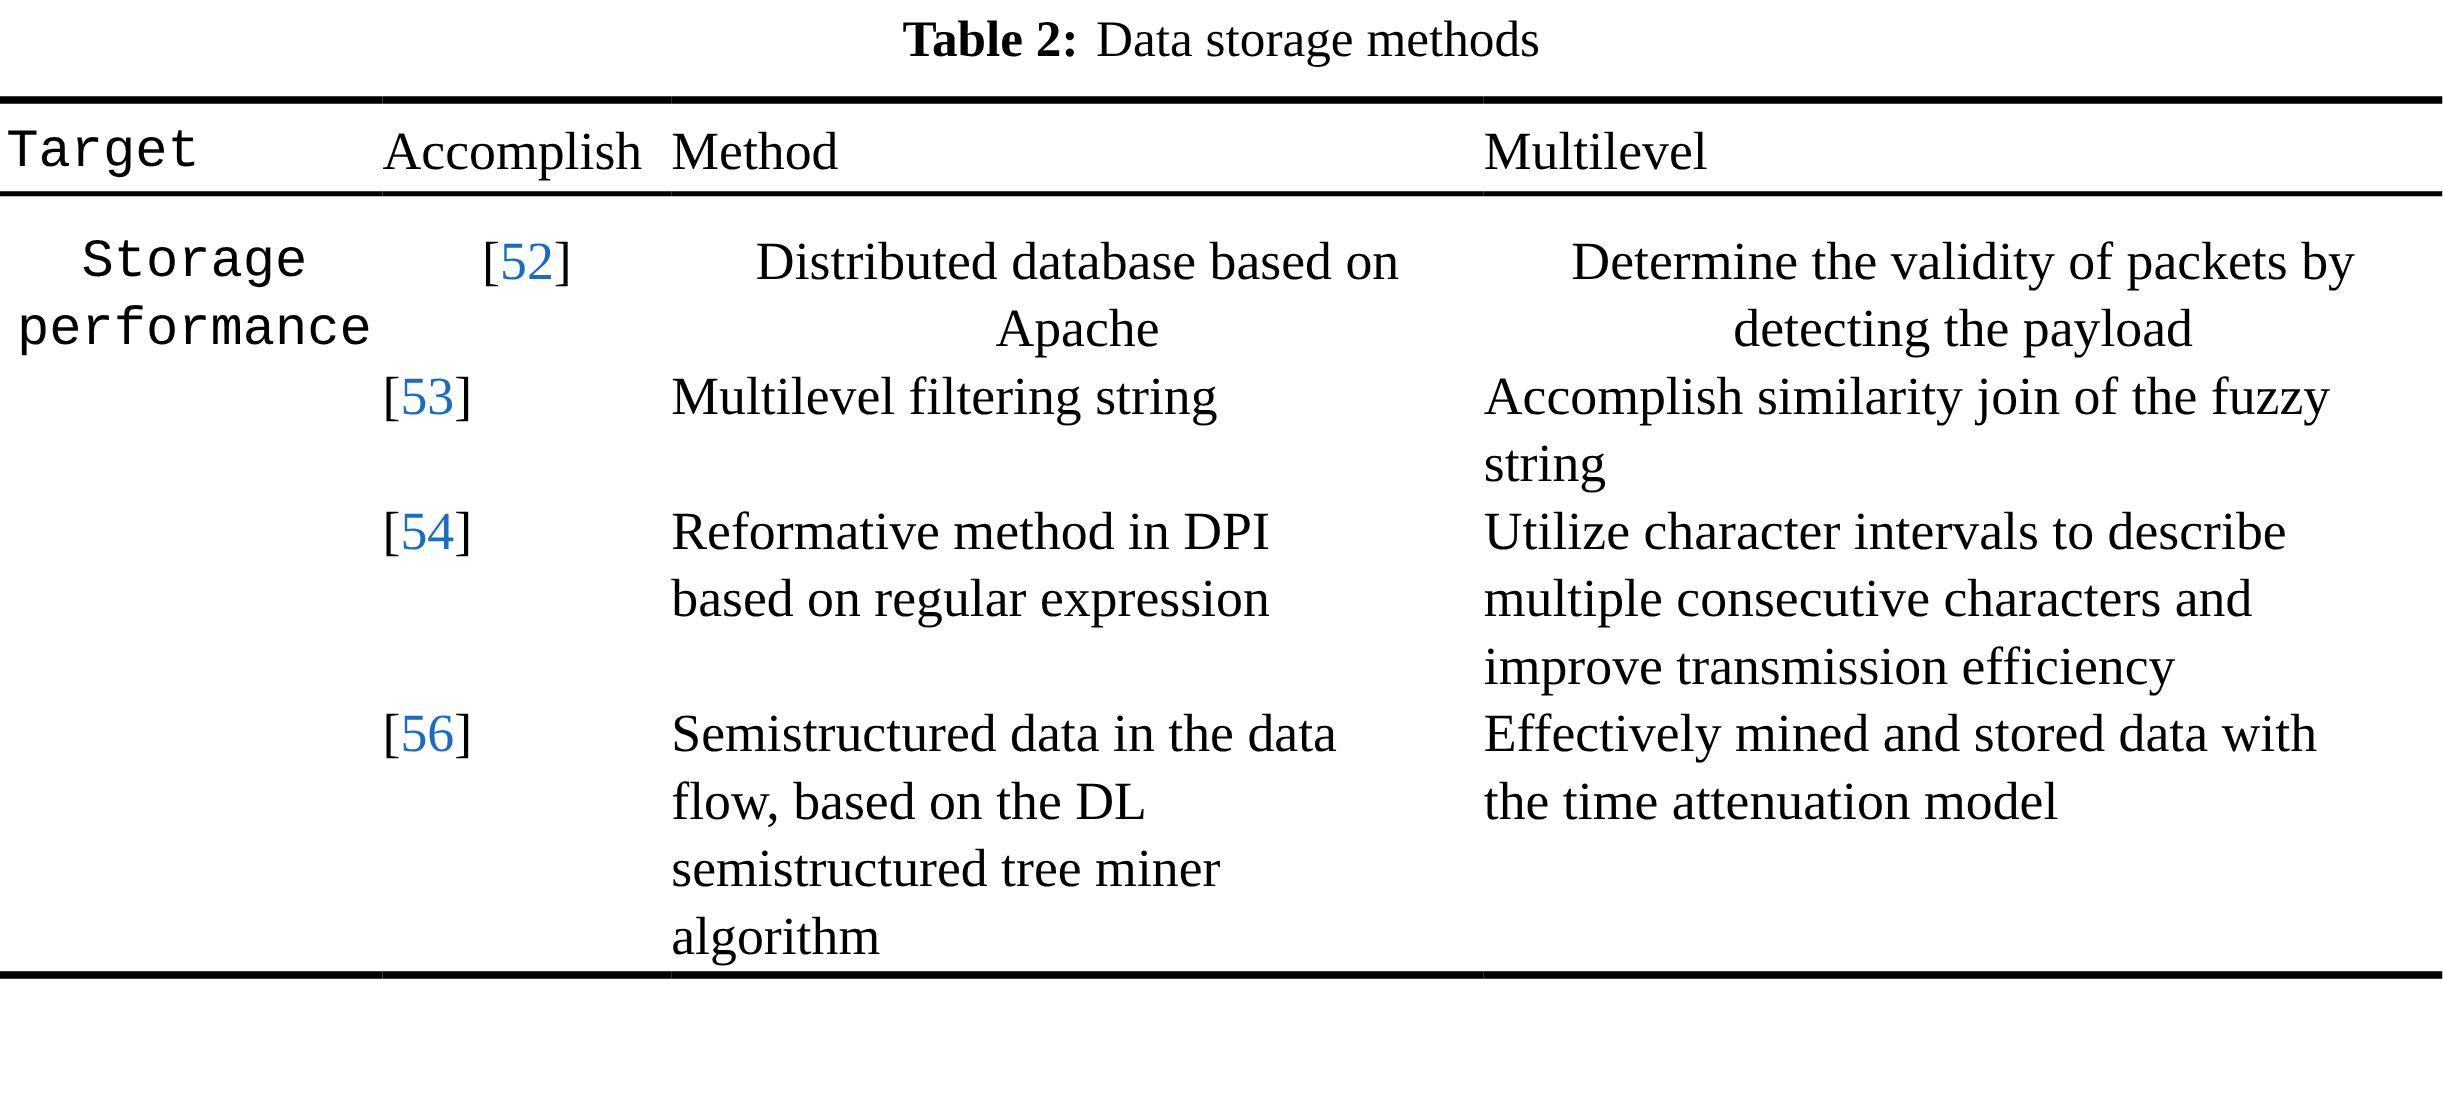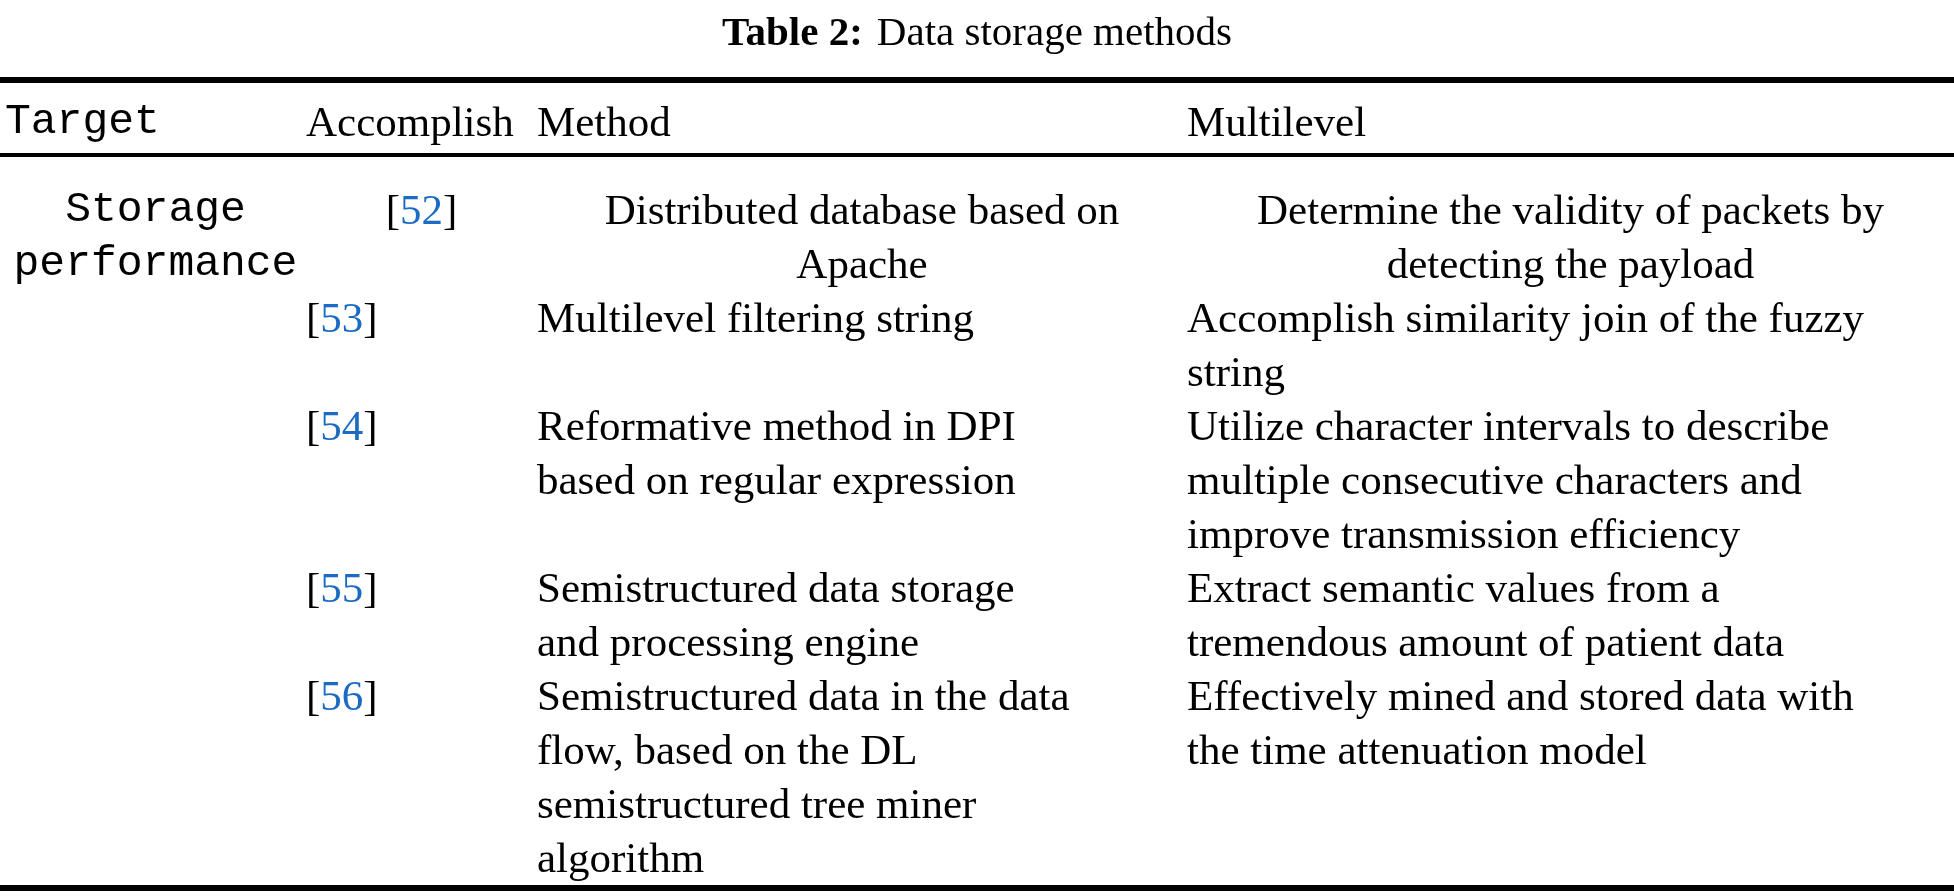--- a/index.html
+++ b/index.html
@@ -119,28 +119,20 @@
       <tr>
         <td class="pad-left"></td>
         <td><span class="bracket">[</span><a class="ref-link">54</a><span class="bracket">]</span></td>
         <td>Reformative method in DPI
 based on regular expression</td>
         <td>Utilize character intervals to describe
 multiple consecutive characters and
 improve transmission efficiency</td>
       </tr>
 
-      <tr>
-        <td class="pad-left"></td>
-        <td><span class="bracket">[</span><a class="ref-link">55</a><span class="bracket">]</span></td>
-        <td>Semistructured data storage
-and processing engine</td>
-        <td>Extract semantic values from a
-tremendous amount of patient data</td>
-      </tr>
 
       <tr>
         <td class="pad-left"></td>
         <td><span class="bracket">[</span><a class="ref-link">56</a><span class="bracket">]</span></td>
         <td>Semistructured data in the data
 flow, based on the DL
 semistructured tree miner
 algorithm</td>
         <td>Effectively mined and stored data with
 the time attenuation model</td>

